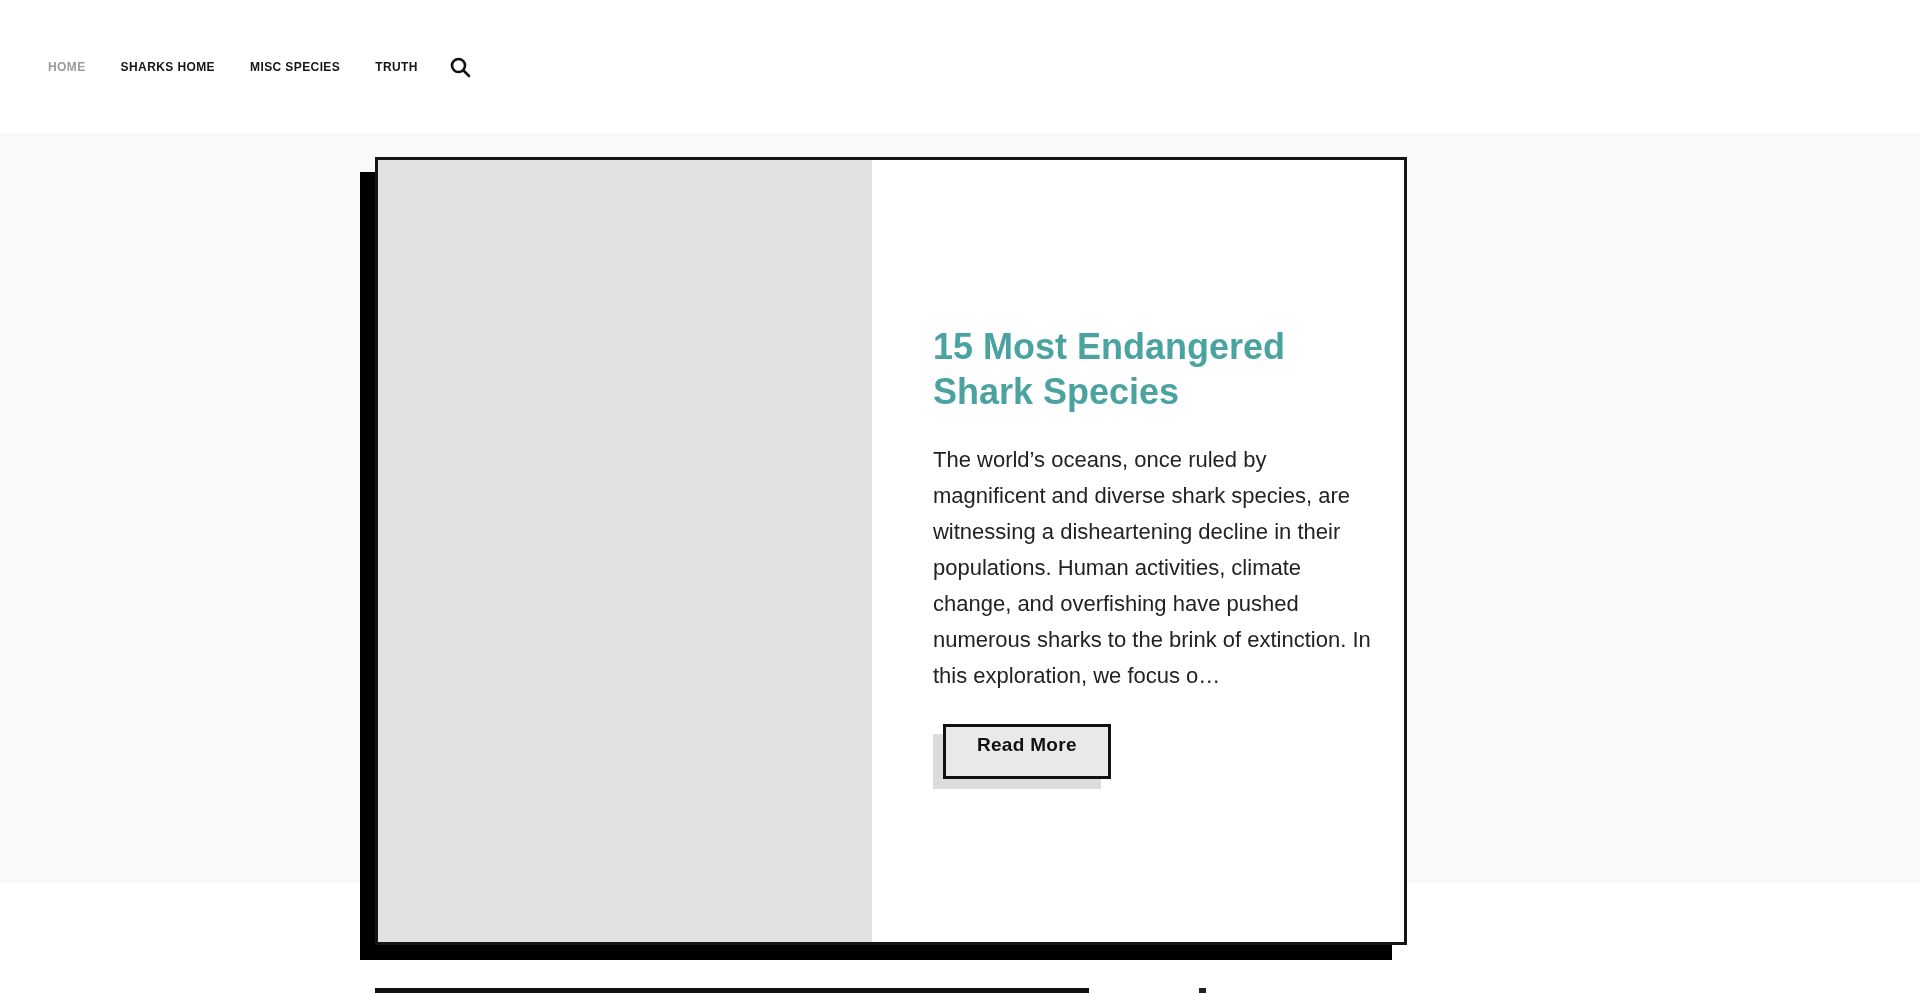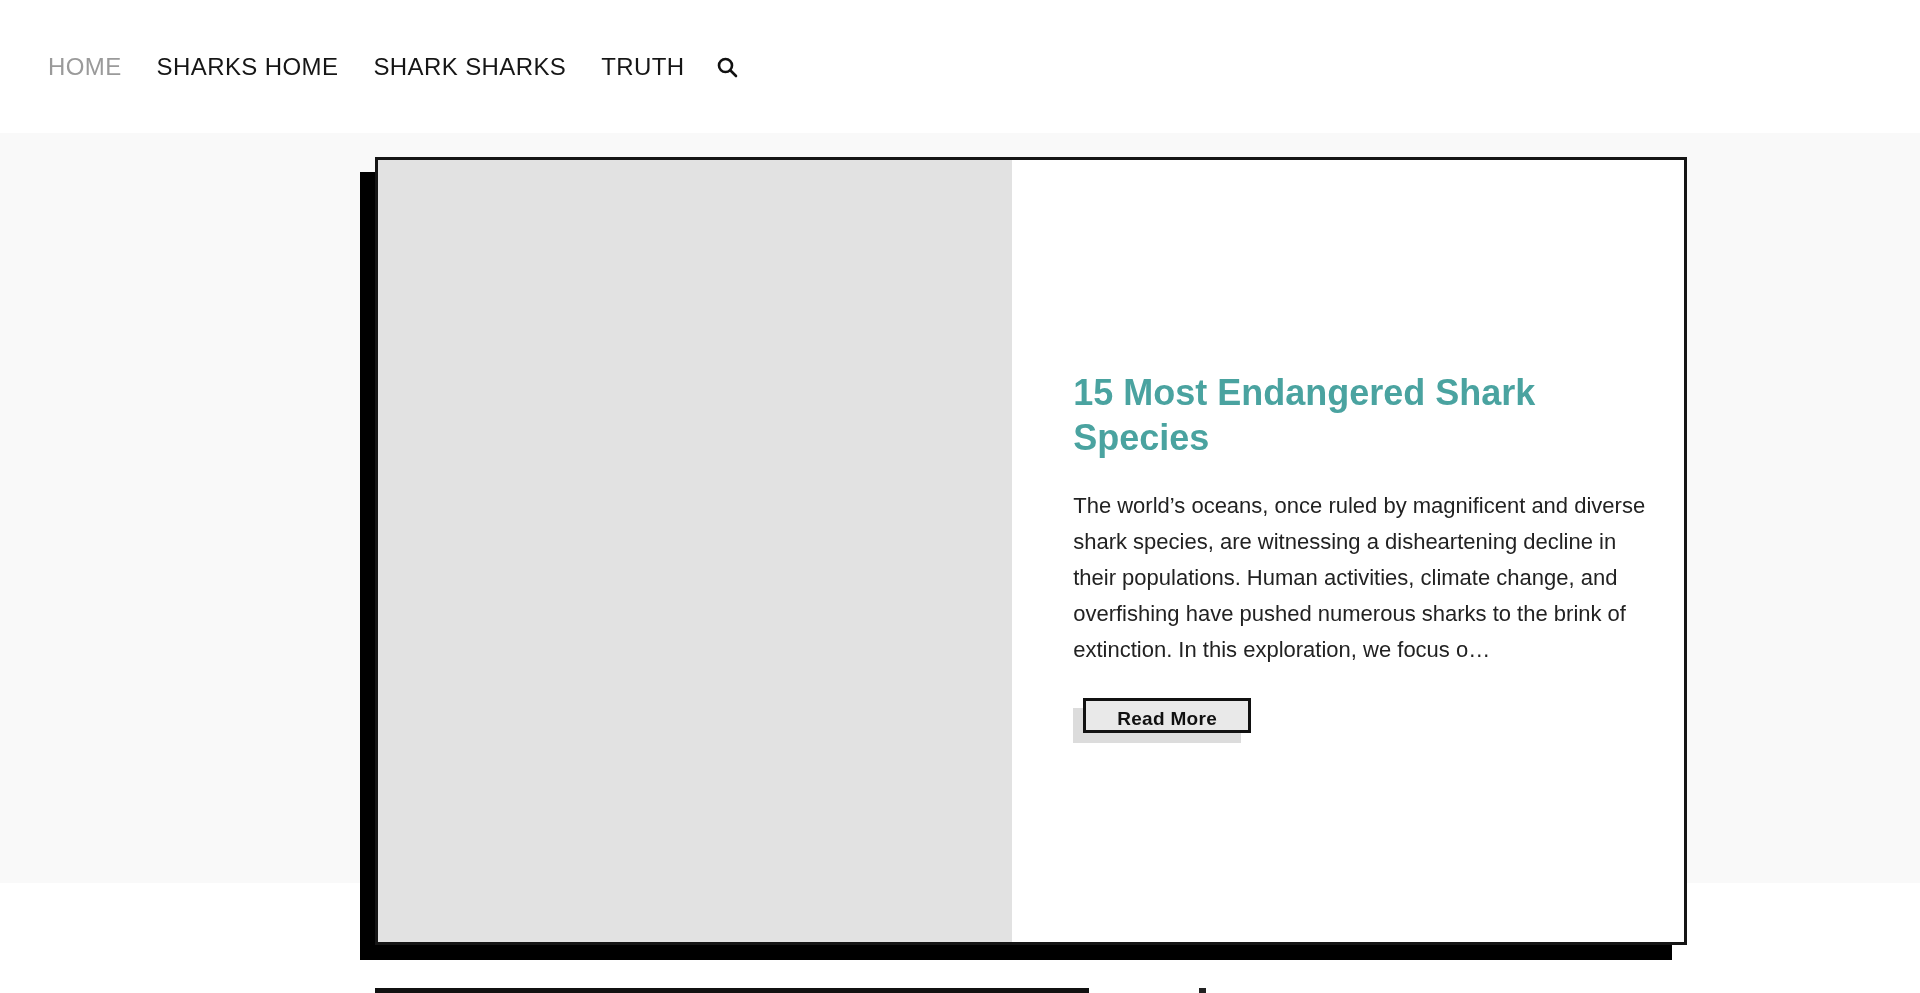--- a/index.html
+++ b/index.html
@@ -35,22 +35,22 @@
     cursor: pointer;
     white-space: nowrap;
     text-decoration: none;
   }
   .main-nav {
     display: flex;
     align-items: center;
     gap: 35px;
   }
   .nav-item {
-    font-size: 24px;
-    font-weight: 400;
+    font-size: 12px;
+    font-weight: 700;
     letter-spacing: 0.4px;
     color: #161616;
     text-decoration: none;
     cursor: pointer;
     white-space: nowrap;
   }
   .nav-item.active { color: #9a9a9a; }
   .search-btn {
     display: inline-flex;
     align-items: center;
@@ -70,21 +70,21 @@
     width: 1920px;
     height: 750px;
     background: #f9f9f9;
   }
 
   
   .post-card {
     position: absolute;
     left: 375px;
     top: 157px;
-    width: 1312px;
+    width: 1032px;
     height: 788px;
     background: #ffffff;
     border: 3px solid #151515;
     box-shadow: -15px 15px 0 0 #000000;
     display: flex;
     z-index: 2;
     gap: 36px;
   }
   .post-image {
     width: 50%;
@@ -119,21 +119,21 @@
     align-self: flex-start;
     margin-left: 10px;
     font-family: "Liberation Sans", sans-serif;
     font-size: 19px;
     font-weight: 600;
     letter-spacing: 0.3px;
     color: #111111;
     background: #e9e9e9;
     border: 3px solid #111111;
     box-shadow: -10px 10px 0 0 #dcdcdc;
-    padding: 7px 31px 0;
+    padding: 7px 31px 20px;
     cursor: pointer;
   }
 
   
   .peek-bar {
     position: absolute;
     left: 375px;
     top: 988px;
     width: 714px;
     height: 6px;
@@ -152,21 +152,21 @@
 </style>
 </head>
 <body>
 
 <div class="page">
 
   <header class="site-header">
     <nav class="main-nav">
       <a class="nav-item active">HOME</a>
       <a class="nav-item">SHARKS HOME</a>
-      <a class="nav-item">SHARK SHARKS</a>
+      <a class="nav-item">MISC SPECIES</a>
       <a class="nav-item">TRUTH</a>
       <button class="search-btn" aria-label="Search">
         <svg width="22" height="22" viewBox="0 0 22 22">
           <circle cx="9.5" cy="9.5" r="6.5" fill="none" stroke="#111111" stroke-width="2.6"></circle>
           <line x1="14.5" y1="14.5" x2="20" y2="20" stroke="#111111" stroke-width="2.6" stroke-linecap="round"></line>
         </svg>
       </button>
     </nav>
   </header>
 

